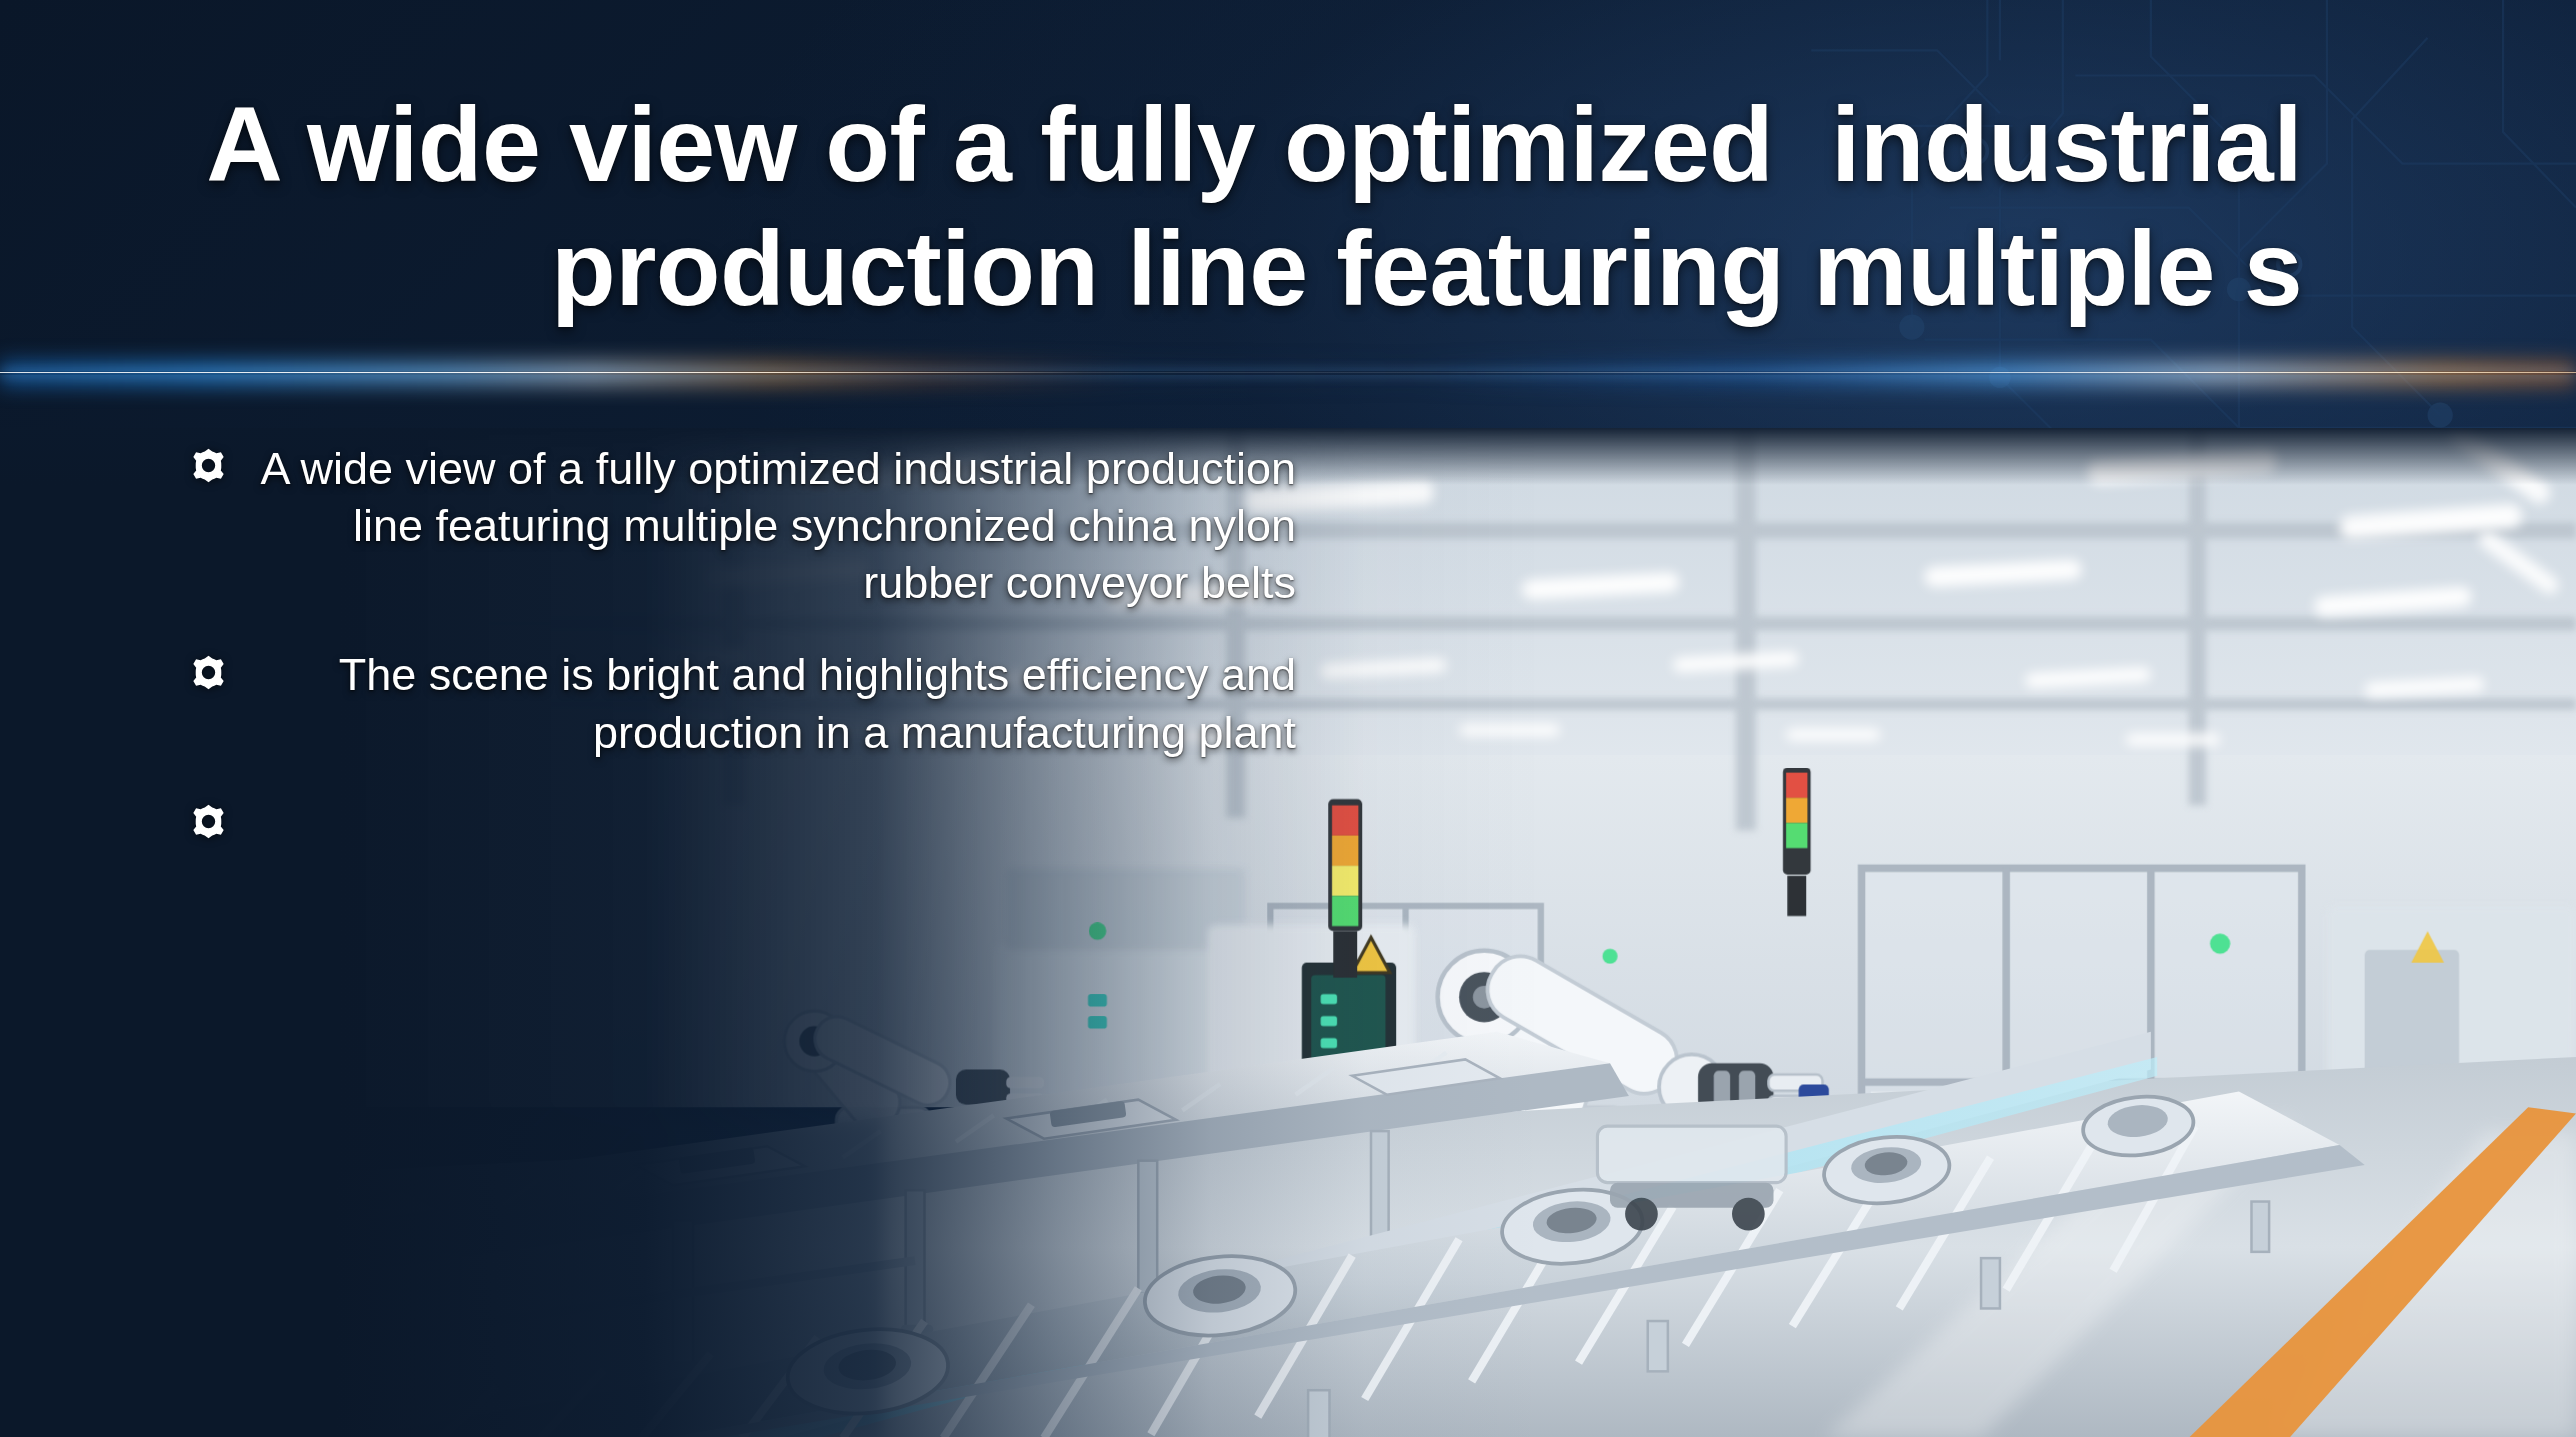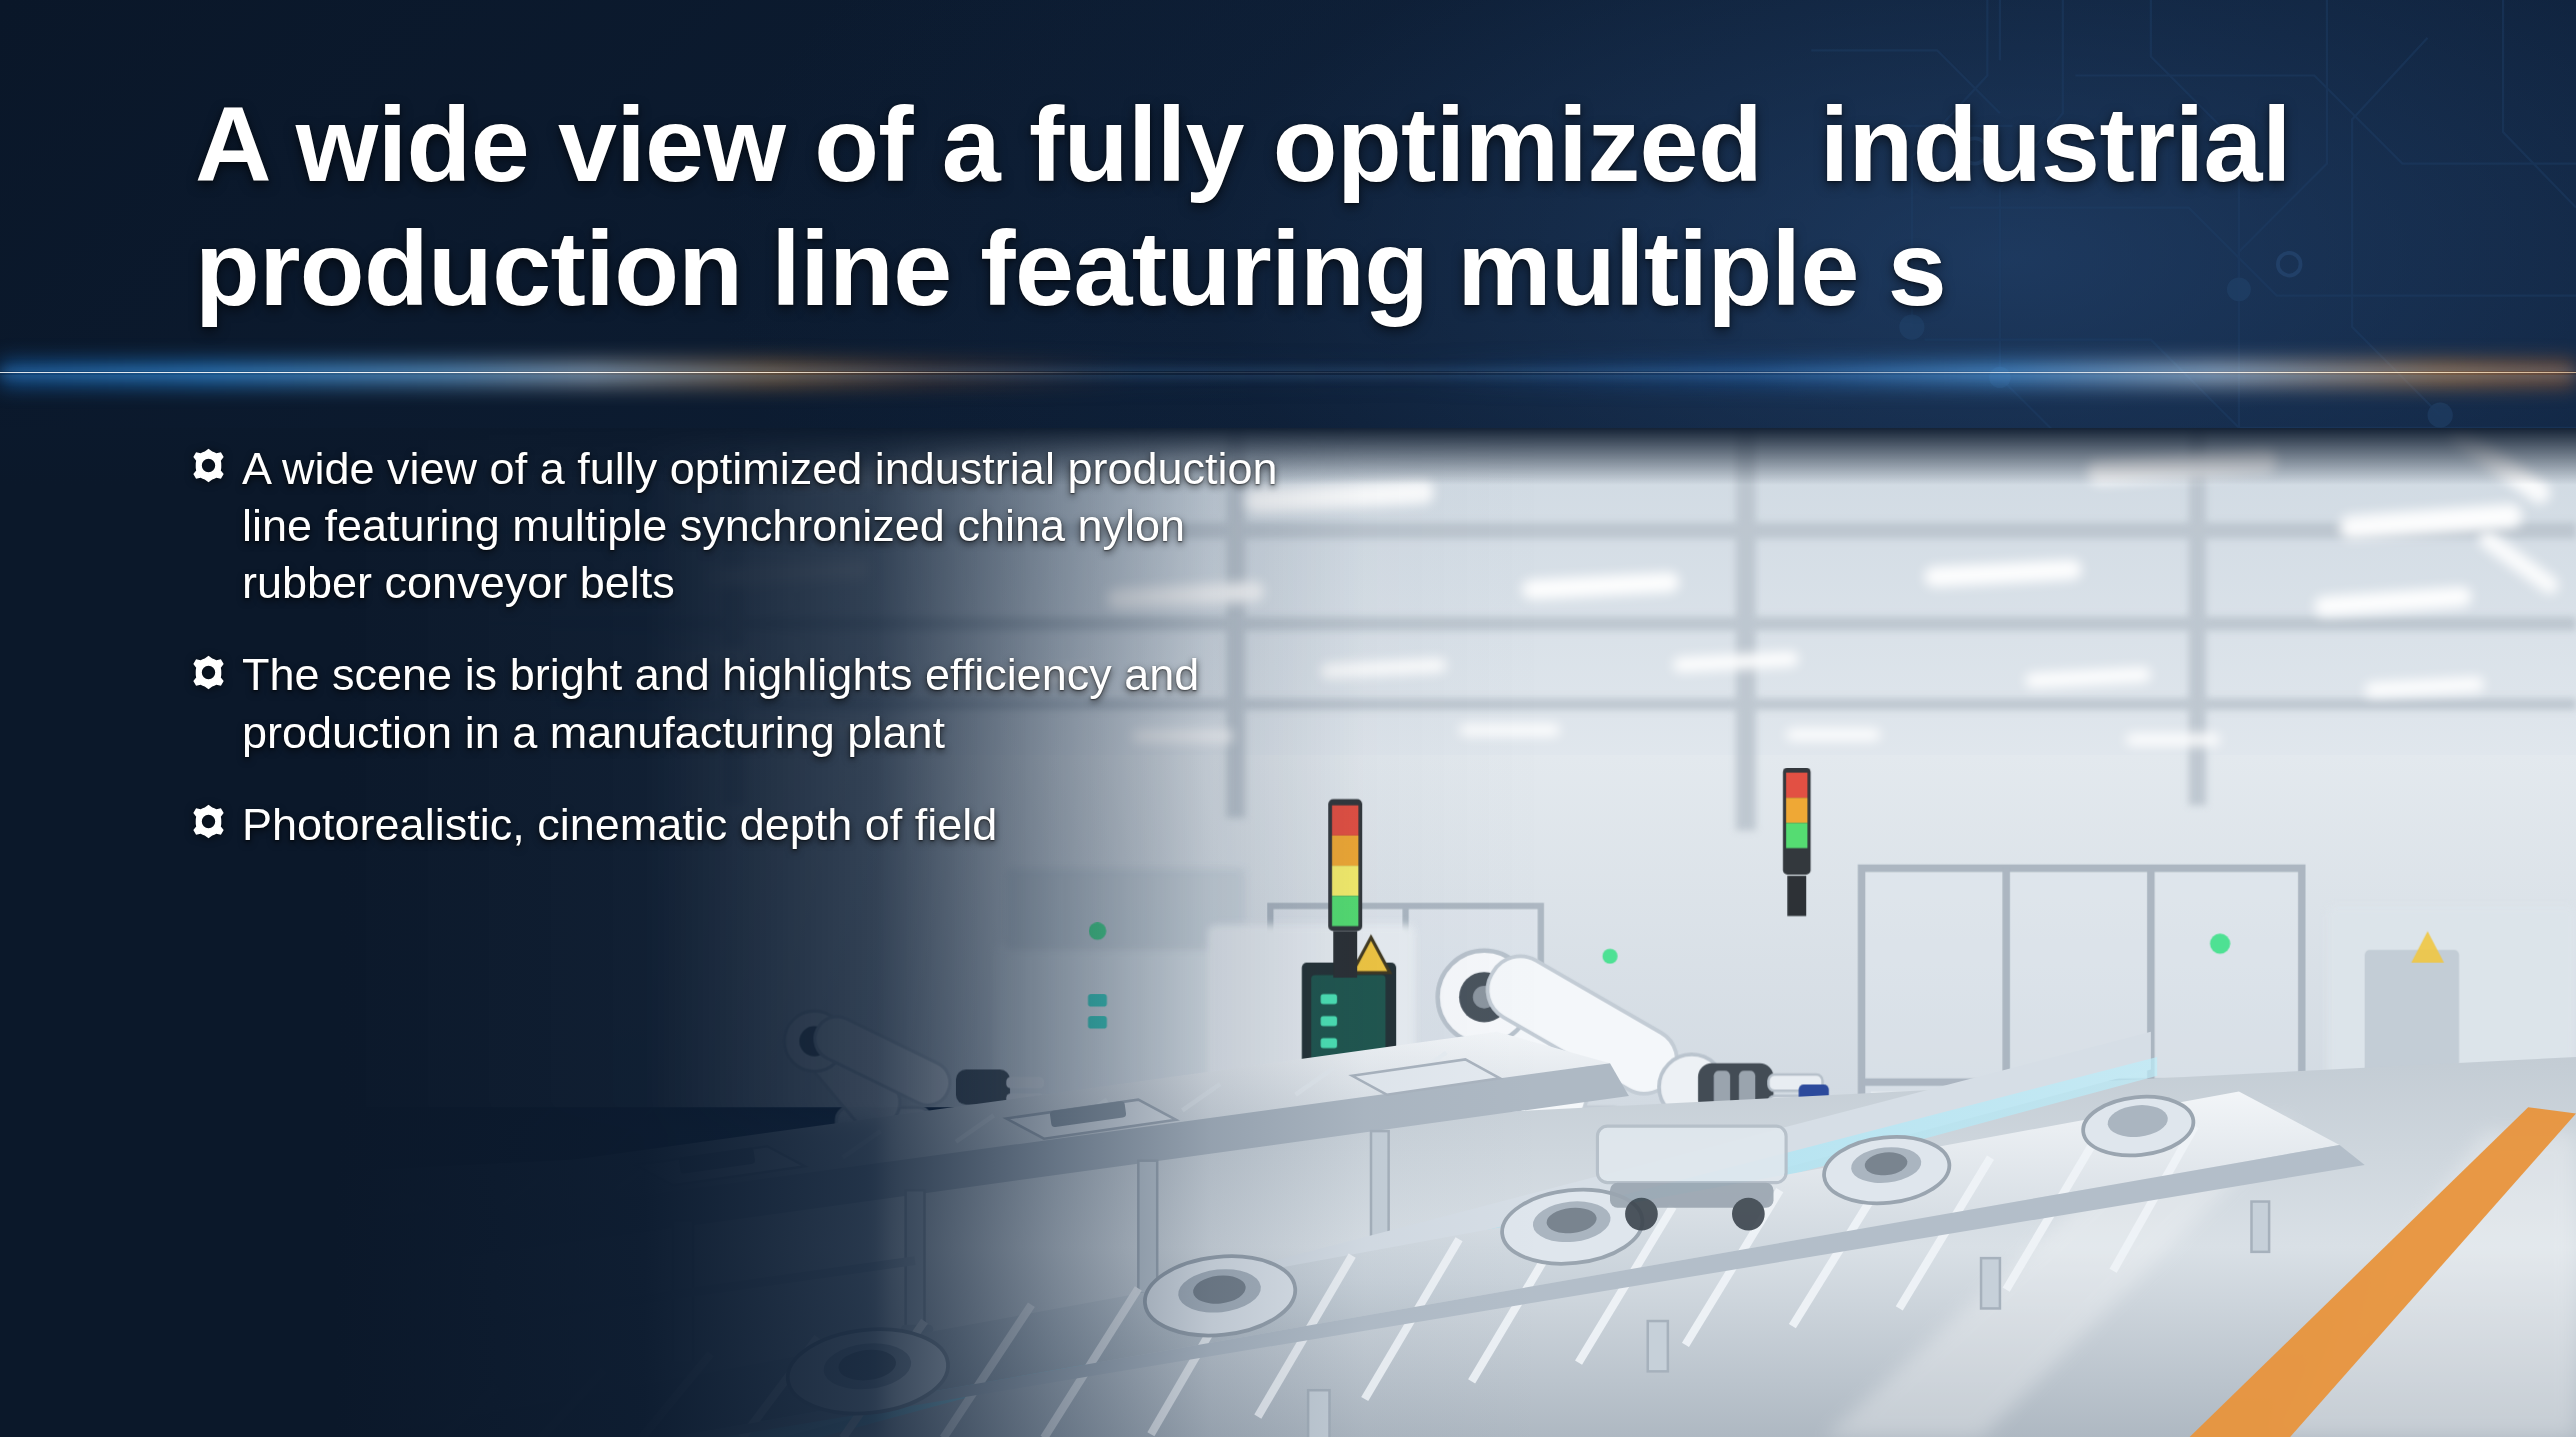--- a/index.html
+++ b/index.html
@@ -8,20 +8,21 @@
     background:#0b1728;
     font-family:"Liberation Sans", sans-serif;
     overflow:hidden;
   }
 
   .slide {
     position:relative;
     width:2576px; height:1438px;
     background:#0c1a2e;
     overflow:hidden;
+    text-align:right;
   }
 
   
   .bg-base {
     position:absolute; inset:0;
     background:
       radial-gradient(ellipse 70% 60% at 78% 18%, rgba(42,78,126,0.55) 0%, rgba(22,45,78,0.18) 45%, rgba(0,0,0,0) 72%),
       radial-gradient(ellipse 60% 70% at 12% 85%, rgba(16,38,66,0.8) 0%, rgba(10,24,42,0) 70%),
       linear-gradient(135deg, #0a1729 0%, #0d1e35 45%, #112746 100%);
   }
@@ -609,19 +610,18 @@
       </span>
       <span class="bullet-text">The scene is bright and highlights efficiency and production in a manufacturing plant</span>
     </div>
 
     <div class="bullet">
       <span class="gear-icon">
         <svg viewBox="0 0 64 64">
           <path fill="#ffffff" d="M32 4.5 L38.2 9.1 A24 24 0 0 1 44.9 11.9 L52.4 10.1 L56.9 17.9 L52.2 24 A24 24 0 0 1 53 32 A24 24 0 0 1 52.2 40 L56.9 46.1 L52.4 53.9 L44.9 52.1 A24 24 0 0 1 38.2 54.9 L32 59.5 L25.8 54.9 A24 24 0 0 1 19.1 52.1 L11.6 53.9 L7.1 46.1 L11.8 40 A24 24 0 0 1 11 32 A24 24 0 0 1 11.8 24 L7.1 17.9 L11.6 10.1 L19.1 11.9 A24 24 0 0 1 25.8 9.1 Z M32 21 A11 11 0 1 0 32 43 A11 11 0 1 0 32 21 Z"></path>
         </svg>
       </span>
-      <span class="bullet-text">Photorealistic, cinematic depth of field</span>
     </div>
 
   </div>
 
 </div>
 
 
 </body></html>

